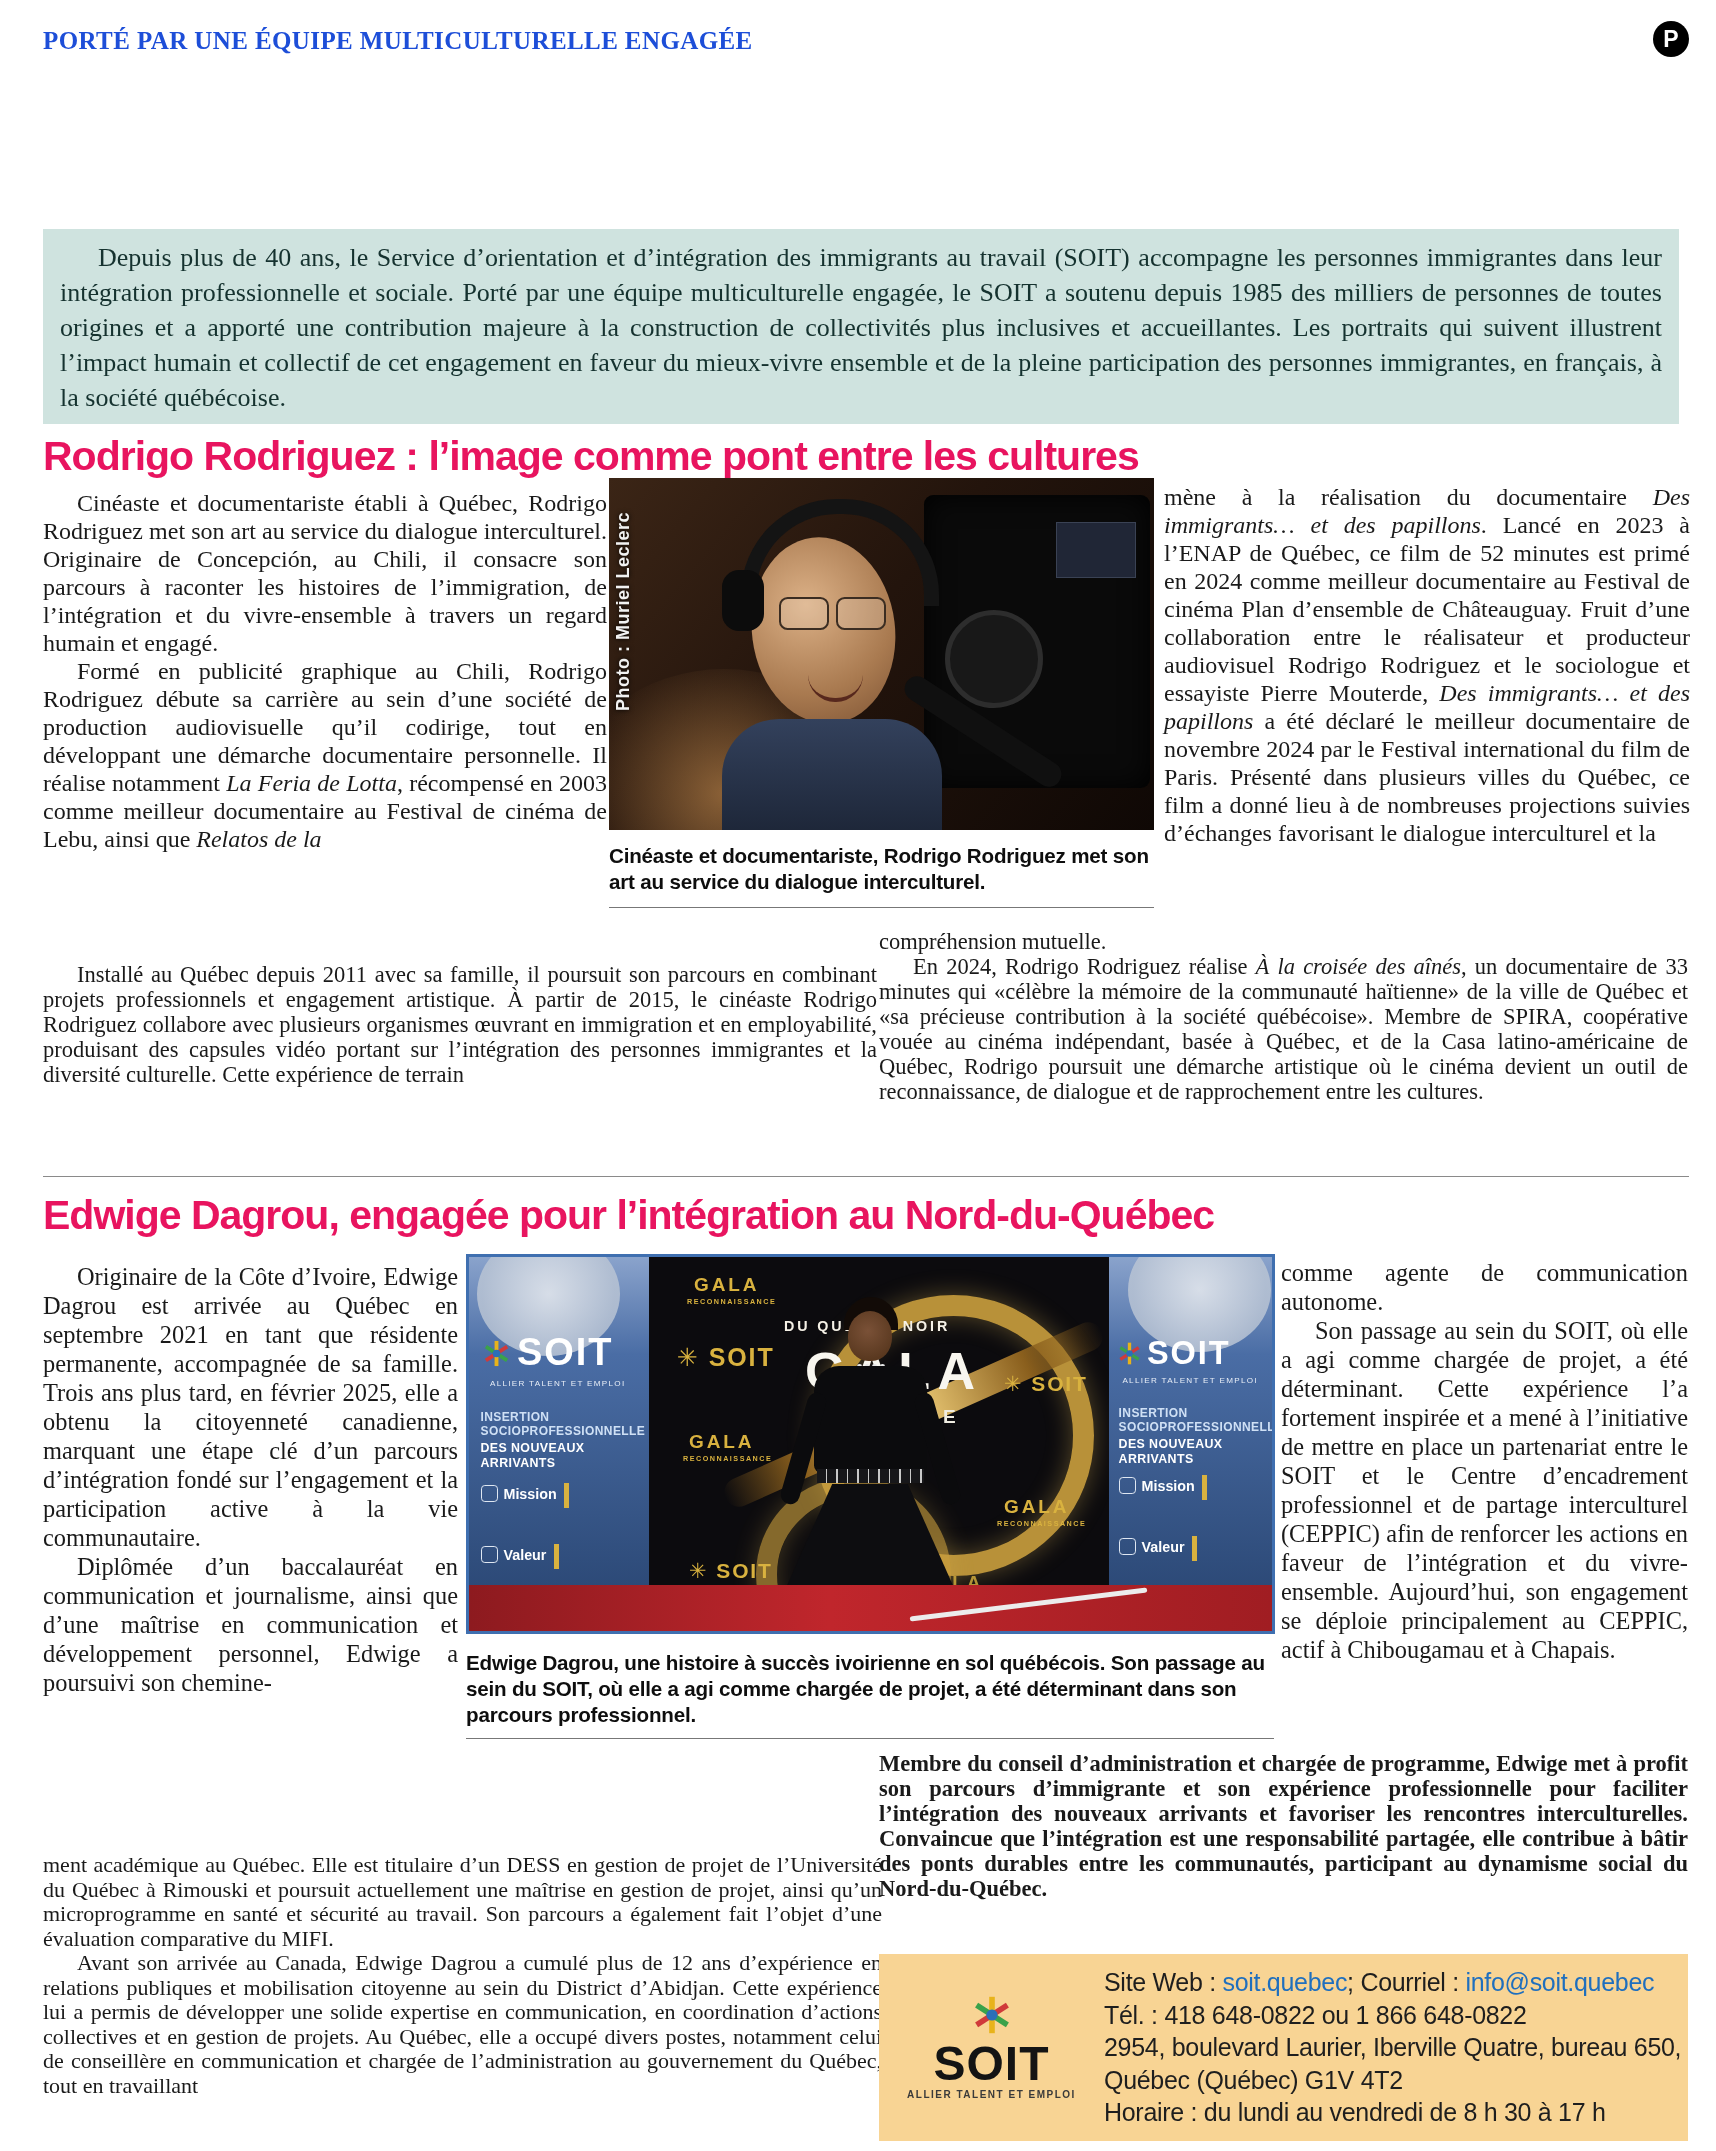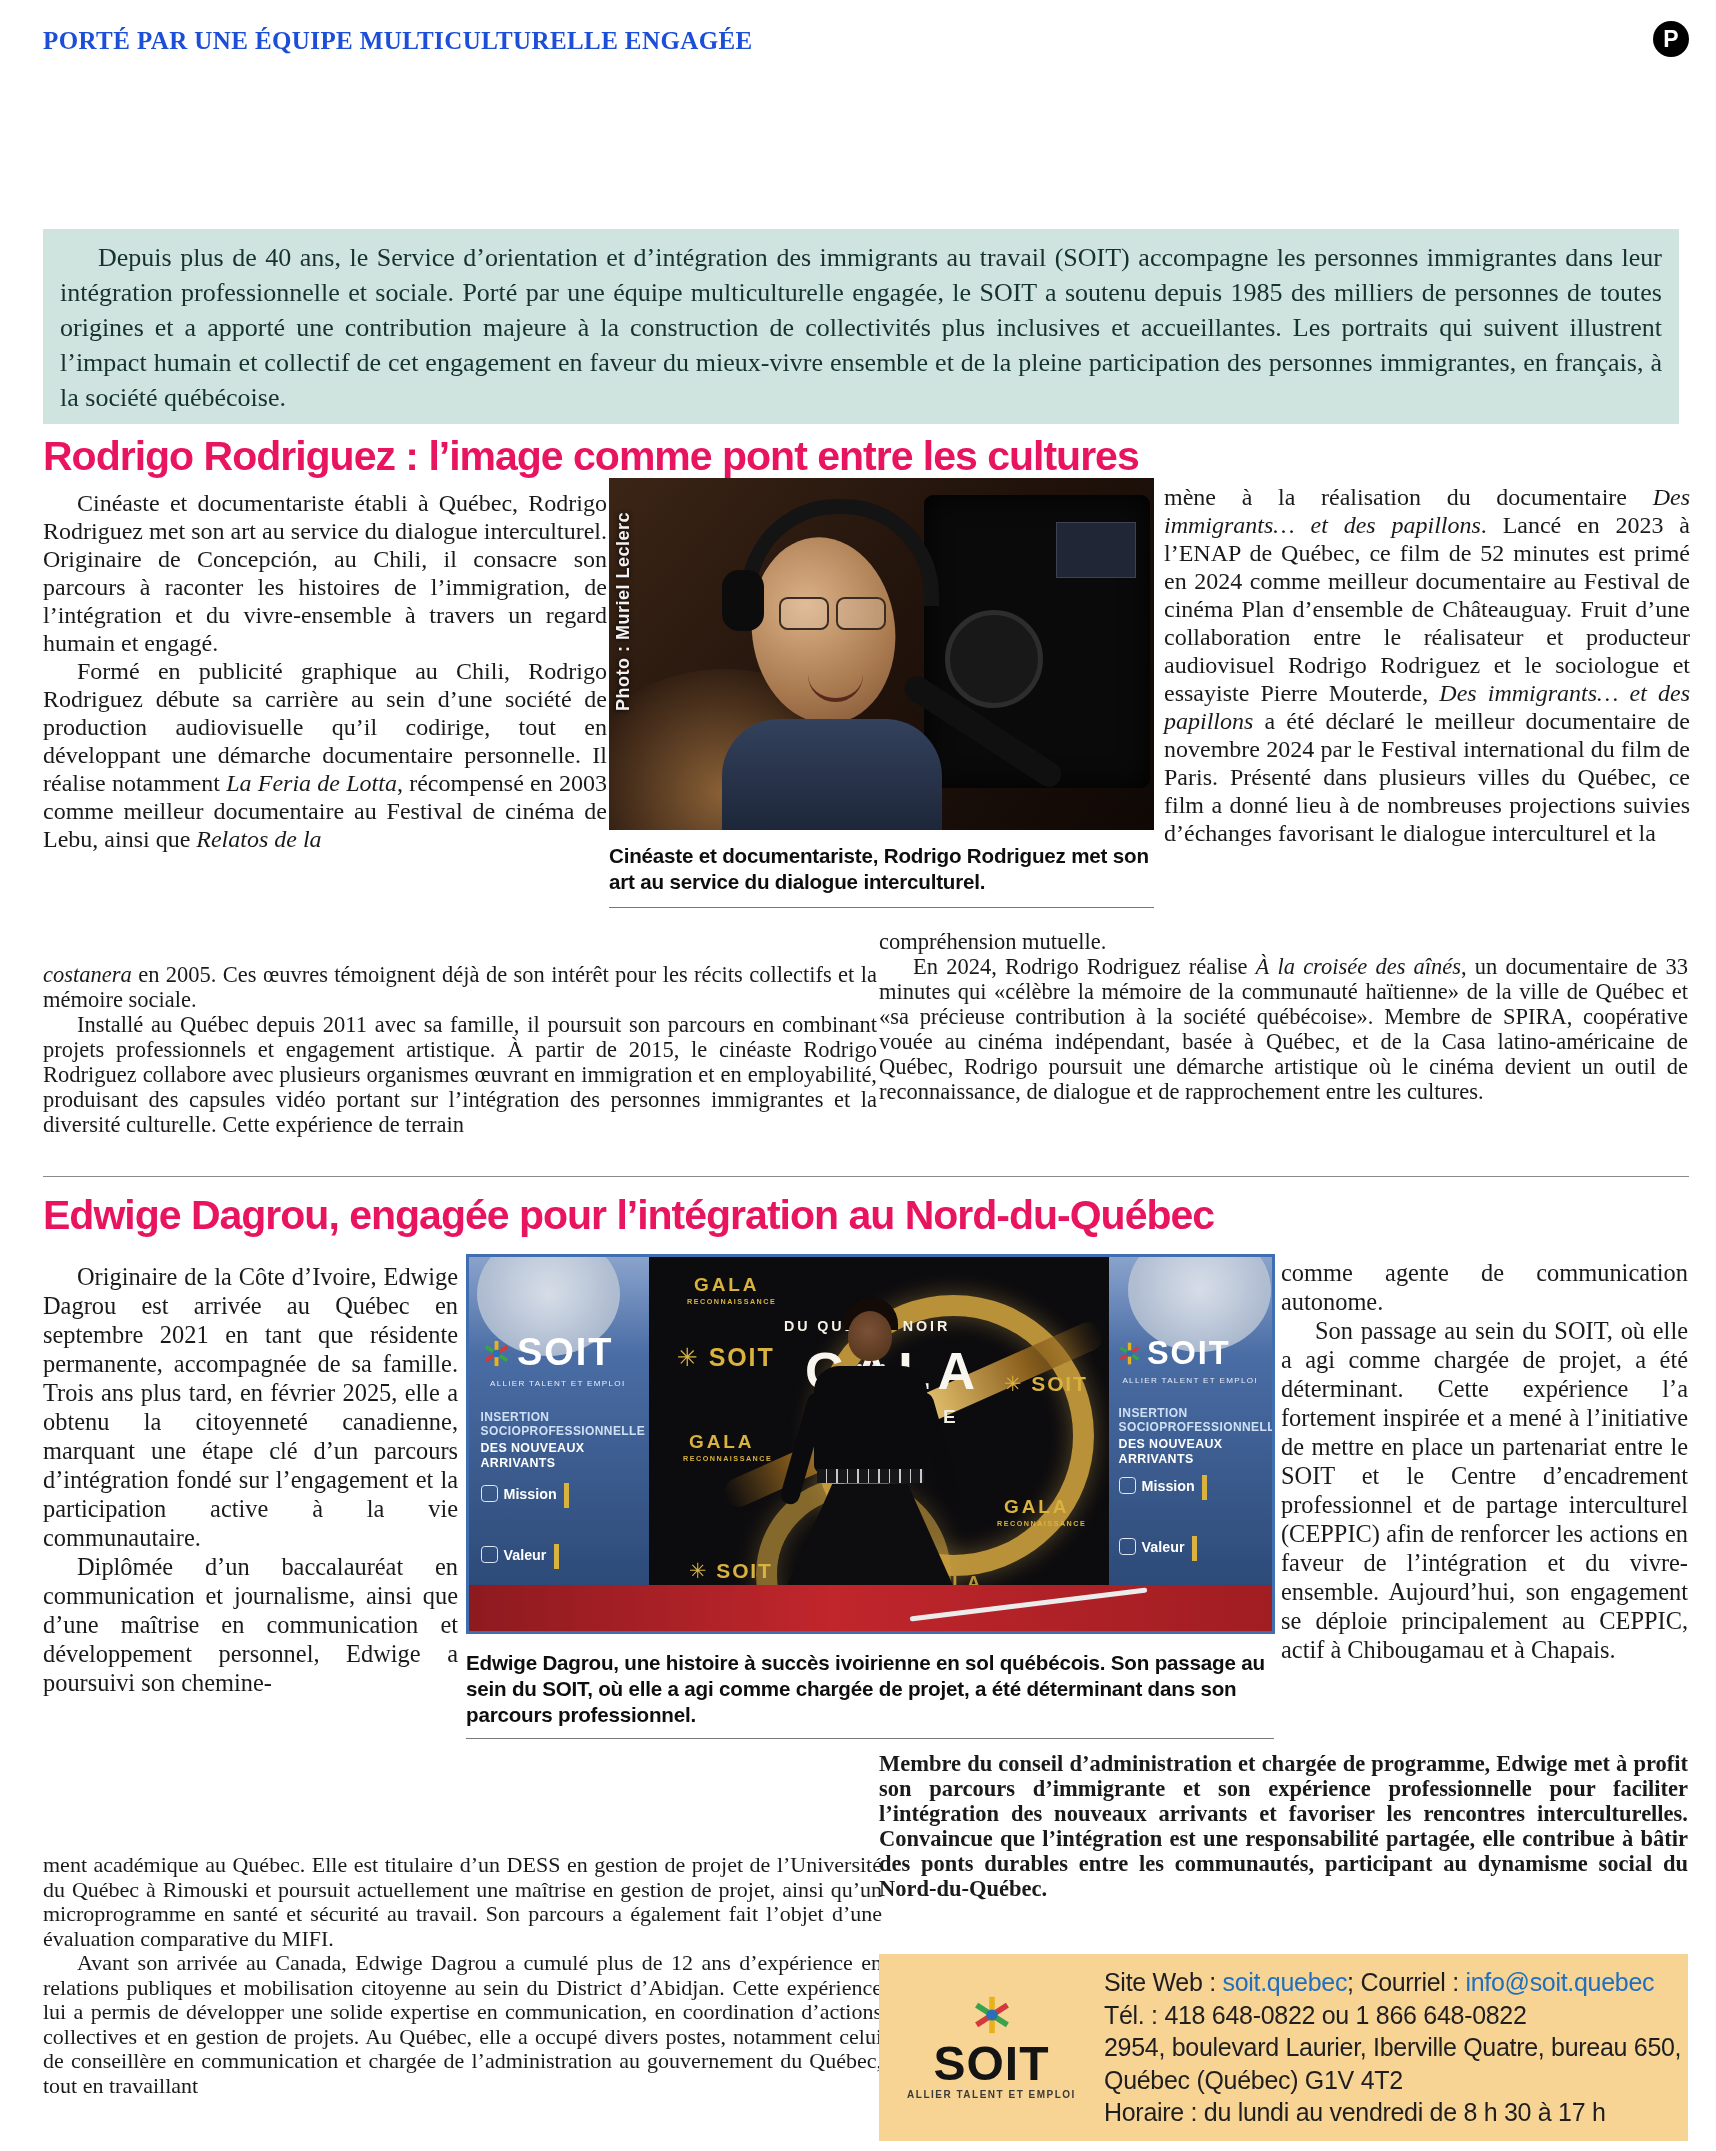--- a/index.html
+++ b/index.html
@@ -171,21 +171,20 @@
     <div class="abs p1shirt"></div>
     <div class="abs p1credit">Photo : Muriel Leclerc</div>
   </div>
   <div class="abs caption cap1">Cinéaste et documentariste, Rodrigo Rodriguez met son art au service du dialogue interculturel.</div>
 
   <div class="abs bodycol just a1C">
     <p><span>mène à la réalisation du documentaire </span><i>Des immigrants… et des papillons</i><span>. Lancé en 2023 à l’ENAP de Québec, ce film de 52 minutes est primé en 2024 comme meilleur documentaire au Festival de cinéma Plan d’ensemble de Châteauguay. Fruit d’une collaboration entre le réalisateur et producteur audiovisuel Rodrigo Rodriguez et le sociologue et essayiste Pierre Mouterde, </span><i>Des immigrants… et des papillons</i><span> a été déclaré le meilleur documentaire de novembre 2024 par le Festival international du film de Paris. Présenté dans plusieurs villes du Québec, ce film a donné lieu à de nombreuses projections suivies d’échanges favorisant le dialogue interculturel et la</span></p>
   </div>
 
   <div class="abs bodywide just a1B">
-    <p><i>costanera</i><span> en 2005. Ces œuvres témoignent déjà de son intérêt pour les récits collectifs et la mémoire sociale.</span></p>
     <p class="ind"><span>Installé au Québec depuis 2011 avec sa famille, il poursuit son parcours en combinant projets professionnels et engagement artistique. À partir de 2015, le cinéaste Rodrigo Rodriguez collabore avec plusieurs organismes œuvrant en immigration et en employabilité, produisant des capsules vidéo portant sur l’intégration des personnes immigrantes et la diversité culturelle. Cette expérience de terrain</span></p>
   </div>
 
   <div class="abs bodywide just a1D">
     <p><span>compréhension mutuelle.</span></p>
     <p class="ind"><span>En 2024, Rodrigo Rodriguez réalise </span><i>À la croisée des aînés</i><span>, un documentaire de 33 minutes qui «célèbre la mémoire de la communauté haïtienne» de la ville de Québec et «sa précieuse contribution à la société québécoise». Membre de SPIRA, coopérative vouée au cinéma indépendant, basée à Québec, et de la Casa latino-américaine de Québec, Rodrigo poursuit une démarche artistique où le cinéma devient un outil de reconnaissance, de dialogue et de rapprochement entre les cultures.</span></p>
   </div>
 
   <div class="abs rule rule1"></div>
 

